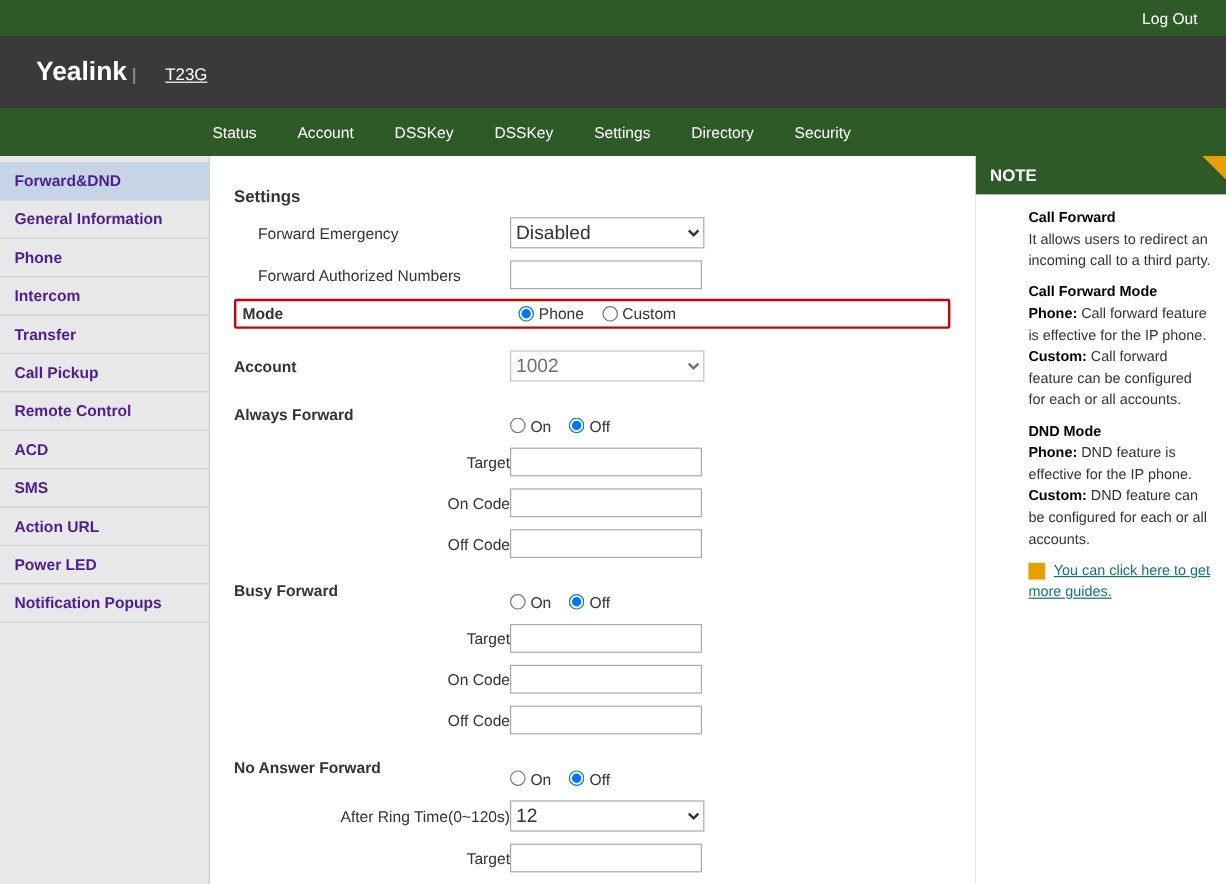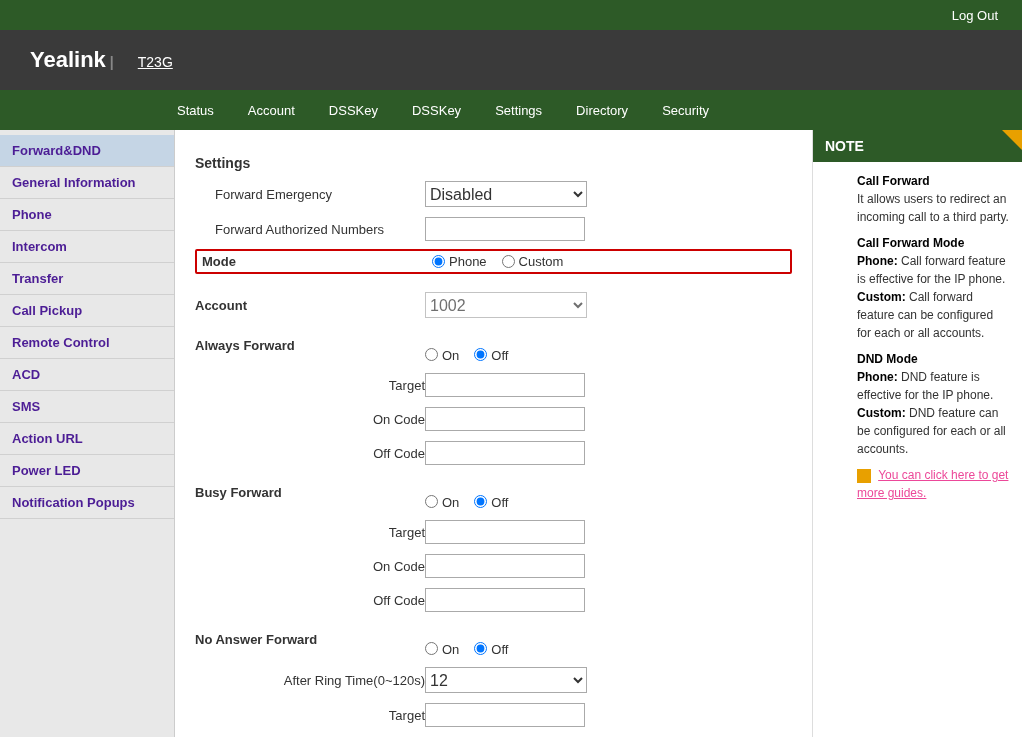--- a/index.html
+++ b/index.html
@@ -30,21 +30,21 @@
     
     .main { flex: 1; background: #fff; padding: 15px 20px; overflow-y: auto; }
 
     
     .note-panel { width: 210px; background: #fff; border-left: 1px solid #ddd; padding: 0; overflow-y: auto; }
     .note-header { background: #2d5a27; color: #fff; font-weight: bold; font-size: 14px; padding: 8px 12px; position: relative; }
     .note-header::after { content: ''; position: absolute; top: 0; right: 0; width: 0; height: 0; border-style: solid; border-width: 0 20px 20px 0; border-color: transparent #e8a000 transparent transparent; }
     .note-body { padding: 10px 12px; font-size: 12px; color: #333; }
     .note-body p { margin-bottom: 8px; line-height: 1.5; margin-left: 32px; }
     .note-body strong { color: #000; }
-    .note-link { color: #ec4899; }
+    .note-link { color: #0f766e; }
     .note-icon { display: inline-block; width: 14px; height: 14px; background: #e8a000; margin-right: 4px; vertical-align: middle; }
 
     
     .section-title { font-weight: bold; font-size: 14px; color: #333; margin: 10px 0 8px 0; }
 
     
     .form-row { display: flex; align-items: center; margin-bottom: 6px; padding: 2px 0; }
     .form-label { width: 230px; color: #333; font-size: 13px; padding-left: 20px; }
     .form-label.bold { font-weight: bold; padding-left: 0; }
     .form-control { width: 160px; height: 24px; border: 1px solid #aaa; padding: 2px 5px; font-size: 12px; color: #333; background: #fff; }

